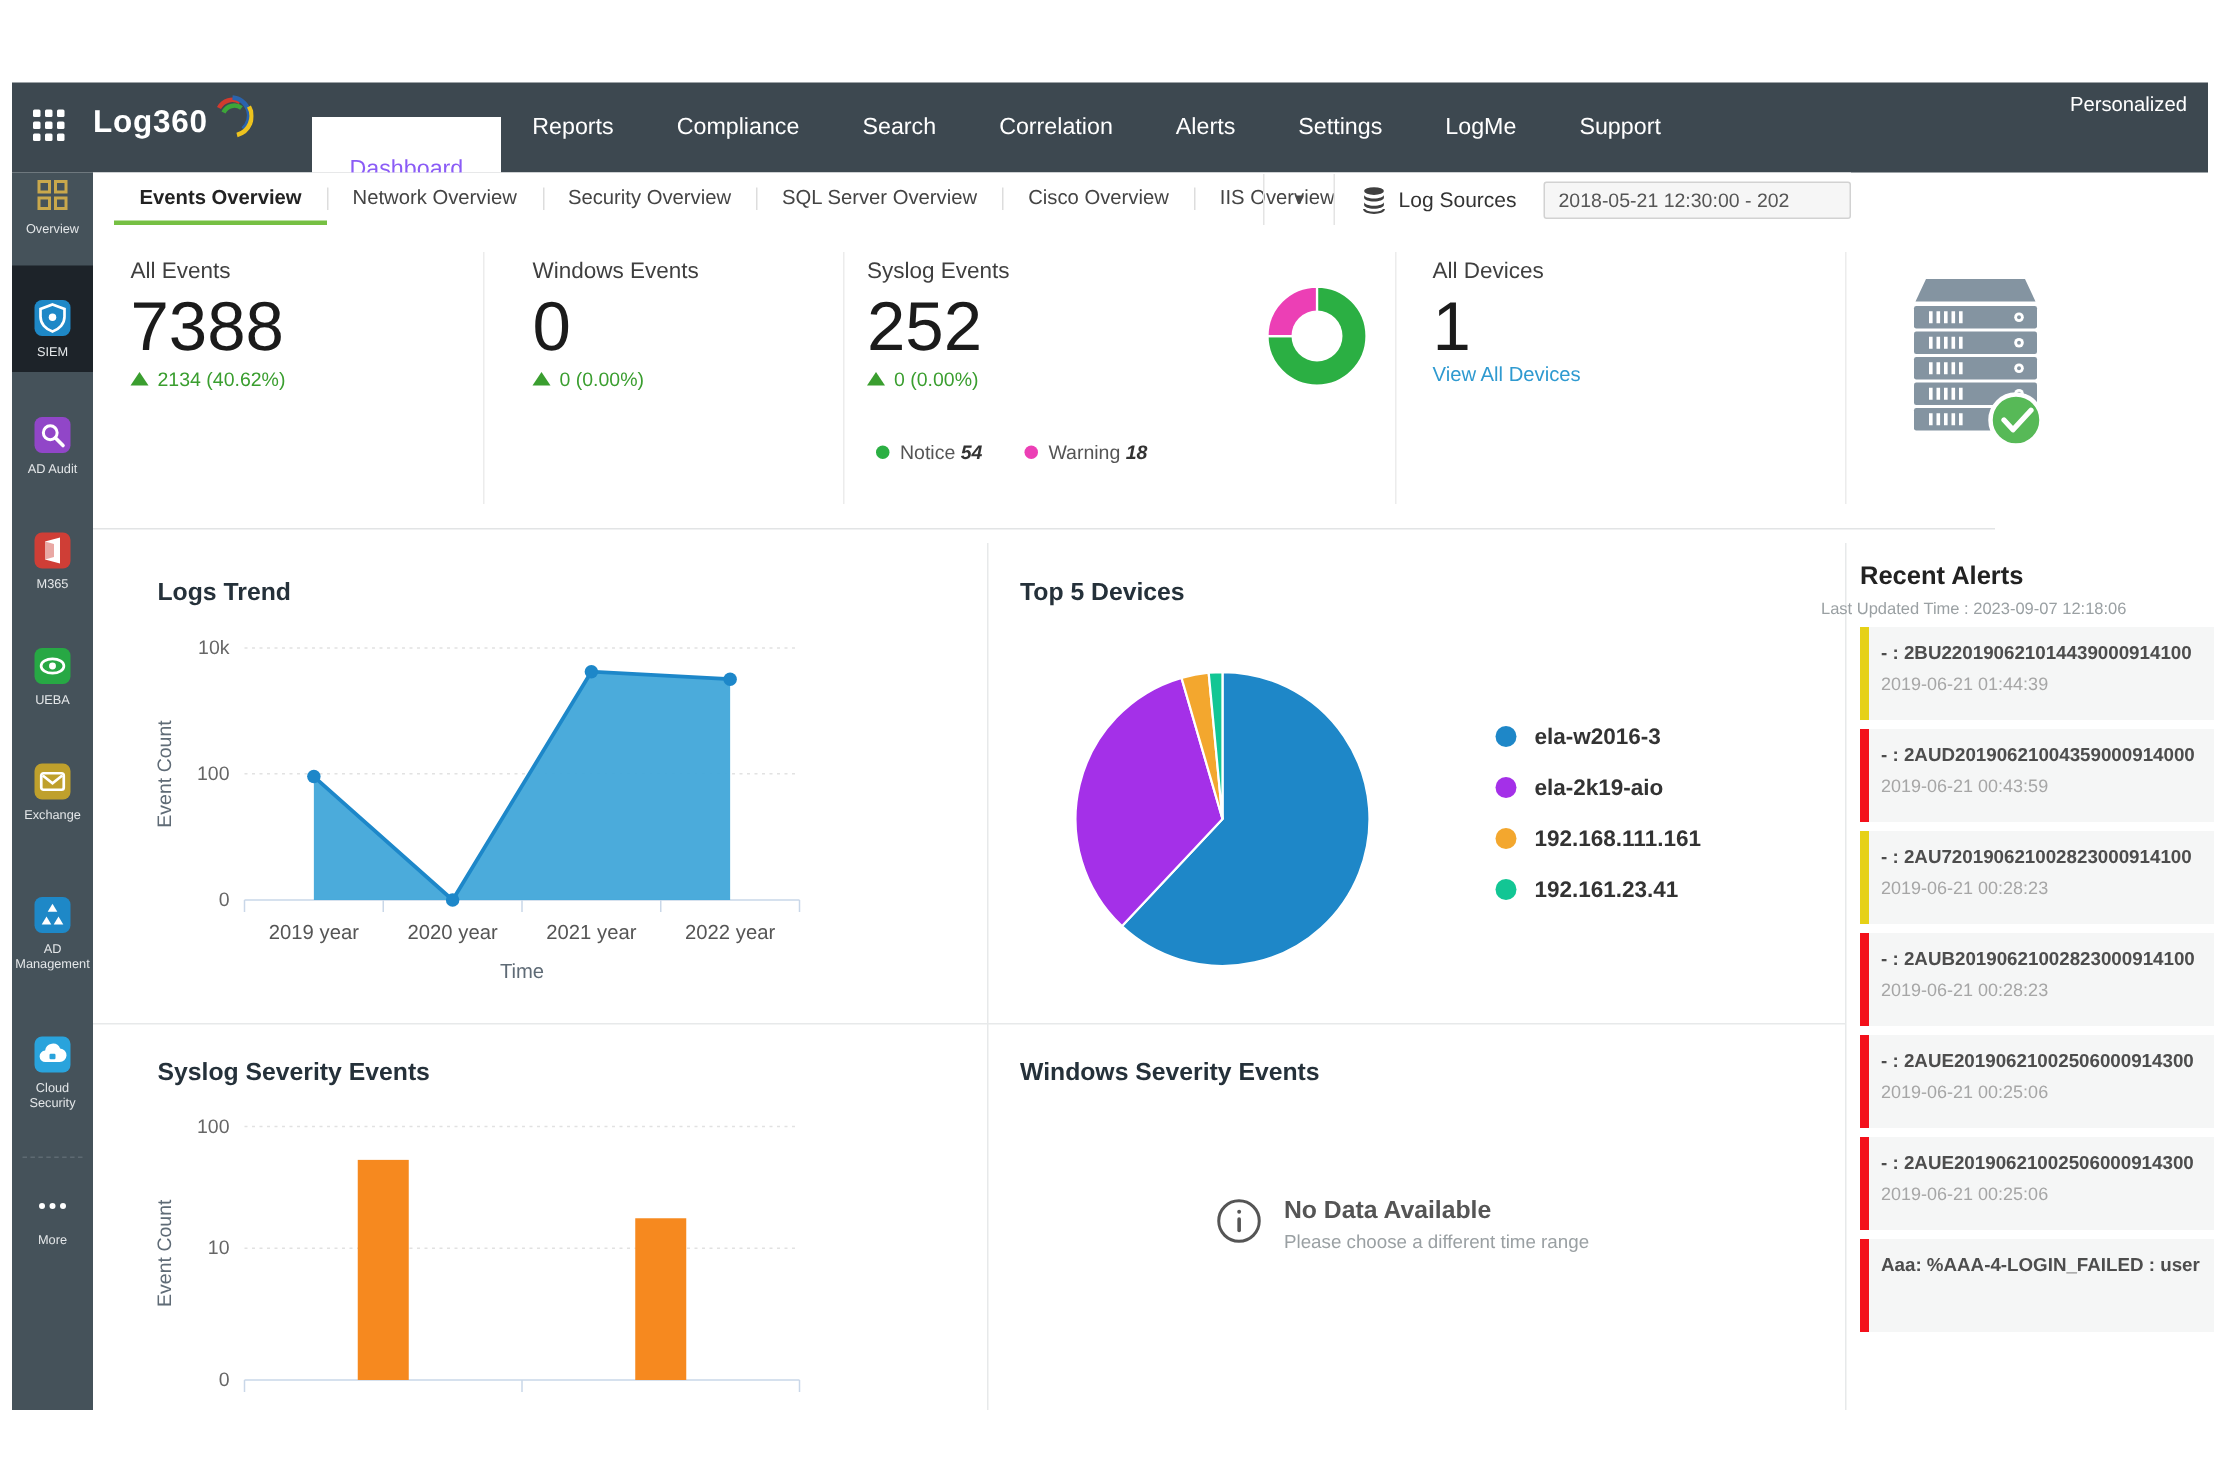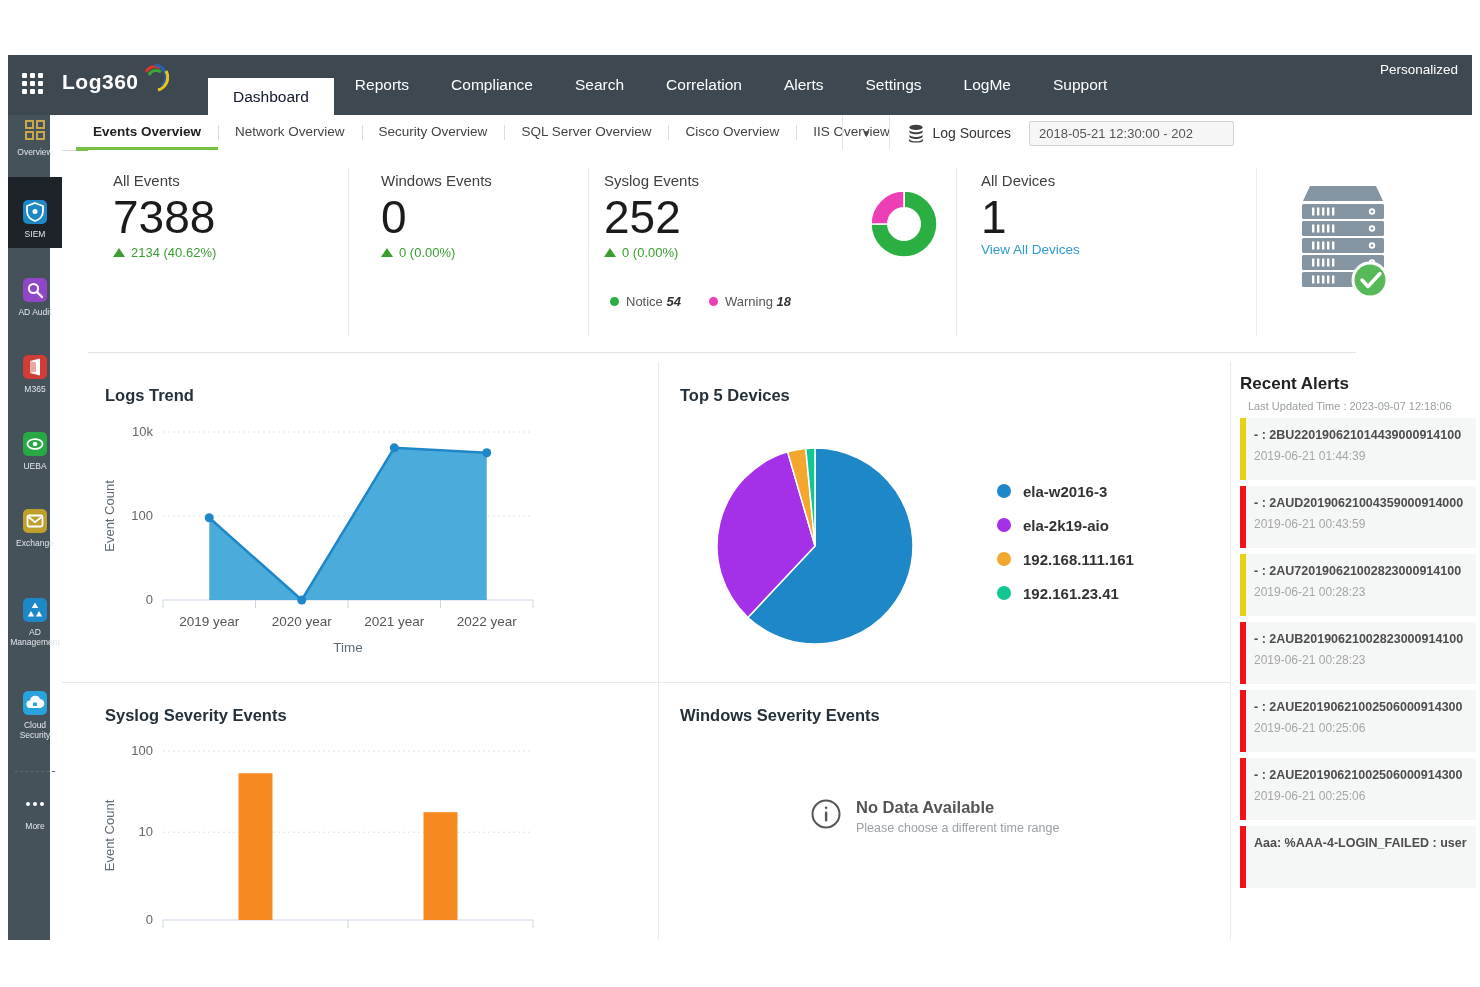--- a/index.html
+++ b/index.html
@@ -9,45 +9,45 @@
 
   
   .topbar { position:absolute; left:8px; top:55px; width:1464px; height:60px; background:#3d4850; }
   .grid-icon { position:absolute; left:14px; top:18px; width:26px; height:26px; display:grid;
     grid-template-columns:repeat(3,5px); grid-template-rows:repeat(3,5px); gap:3px; cursor:pointer; }
   .grid-icon span { background:#fff; border-radius:1px; }
   .logo { position:absolute; left:54px; top:15px; color:#fff; font-size:21px; font-weight:bold; letter-spacing:0.5px; display:flex; align-items:flex-start; }
   .logo svg { margin-left:2px; margin-top:-8px; }
   .mainnav { position:absolute; left:200px; top:0; height:60px; display:flex; align-items:flex-end; }
   .nav-item { color:#fff; font-size:15.5px; line-height:60px; padding:0 21px; cursor:pointer; white-space:nowrap; }
-  .nav-item.active { background:#fff; color:#0f172a; line-height:37px; height:37px; padding:0 25px; font-weight:normal; }
+  .nav-item.active { background:#fff; color:#8b5cf6; line-height:37px; height:37px; padding:16px 25px; font-weight:normal; }
   .personalized { position:absolute; right:14px; top:7px; color:#fff; font-size:13.5px; cursor:pointer; }
 
   
   .subbar { position:absolute; left:62px; top:115px; width:1172px; height:36px; background:#fff; border-bottom:1px solid #d8dbdc; }
   .subtabs { position:absolute; left:14px; top:0; height:36px; display:flex; }
   .subtab { position:relative; padding:0 17px; line-height:33px; height:36px; font-size:13.5px; color:#444; cursor:pointer; white-space:nowrap; }
   .subtab + .subtab::before { content:""; position:absolute; left:0; top:10px; width:1px; height:15px; background:#ddd; }
   .subtab.active { font-weight:bold; color:#222; border-bottom:4px solid #76c043; }
   .subbar-right { position:absolute; right:0; top:0; height:36px; display:flex; align-items:center; }
   .caret-cell { width:48px; height:35px; border-left:1px solid #e4e4e4; border-right:1px solid #e4e4e4; text-align:center; line-height:35px; font-size:10px; color:#4a4a4a; cursor:pointer; }
   .logsources { display:flex; align-items:center; gap:8px; padding:0 18px; cursor:pointer; }
   .logsources span { font-size:14px; color:#333;text-align:center; }
   .daterange { width:205px; height:25px; background:#f6f6f6; border:1px solid #d2d2d2; border-radius:2px;
     font-size:13px; color:#555; line-height:23px; padding:0 9px; white-space:nowrap; overflow:hidden; cursor:pointer; }
 
   
-  .sidebar { position:absolute; left:8px; top:115px; width:42px; height:825px; background:#45525a; }
+  .sidebar { position:absolute; left:8px; top:115px; width:54px; height:825px; background:#45525a; }
   .sb-item { position:absolute; left:0; width:54px; text-align:center; color:#e4e7e9; font-size:8.5px; line-height:10px; cursor:pointer; overflow:hidden; }
   .sb-item .sb-icon { width:26px; height:26px; margin:0 auto 4px; }
   .sb-item.selected { background:#1d2329; padding:22px 0 9px; }
   .sb-sep { position:absolute; left:7px; width:40px; border-top:1px dashed #5e6a72; }
 
   
-  .stats { position:absolute; left:62px; top:150px; width:1268px; height:203px; background:#fff; border-bottom:1px solid #e2e4e5;margin-left:26px; }
+  .stats { position:absolute; left:62px; top:150px; width:1268px; height:203px; background:#fff; border-bottom:1px solid #e2e4e5; }
   .stat-div { position:absolute; top:18px; height:168px; width:1px; background:#ececec; }
   .stat-block { position:absolute; top:0; }
   .stat-label { position:absolute; top:22px; font-size:15px; color:#3f3f3f; white-space:nowrap; }
   .stat-value { position:absolute; top:40px; font-size:46px; color:#1b1b1b; white-space:nowrap; }
   .stat-change { position:absolute; top:95px; font-size:13px; color:#3a9e2f; display:flex; align-items:center; gap:6px; white-space:nowrap; }
   .up-arrow { width:0; height:0; border-left:6px solid transparent; border-right:6px solid transparent; border-bottom:9px solid #3a9e2f; }
   .stat-link { position:absolute; top:92px; font-size:13.5px; color:#2f9ad0; cursor:pointer; white-space:nowrap; }
   .mini-legend { position:absolute; left:522px; top:144px; display:flex; gap:28px; }
   .mini-legend .mlg { display:flex; align-items:center; gap:7px; font-size:13px; color:#555; cursor:default; }
   .mini-legend .dot { width:9px; height:9px; border-radius:50%; }
@@ -65,21 +65,21 @@
   #pieLegend { position:absolute; left:935px; top:112px; }
   #pieLegend .plg { display:flex; align-items:center; gap:12px; height:34px; font-size:15px; font-weight:bold; color:#333; cursor:default; }
   #pieLegend .dot { width:14px; height:14px; border-radius:50%; }
   #barChart { position:absolute; left:38px; top:338px; }
   .nodata { position:absolute; left:748px; top:436px; display:flex; gap:14px; align-items:flex-start; }
   .nodata .nd-title { font-size:16.5px; font-weight:bold; color:#555; }
   .nodata .nd-hint { font-size:12.5px; color:#9aa0a3; margin-top:4px; }
 
   
   .ra-title { position:absolute; left:1178px; top:12px; font-size:17px; font-weight:bold; color:#222; }
-  .ra-updated { position:absolute; left:1186px; top:38px; font-size:11px; color:#9aa0a3; }
+  .ra-updated { position:absolute; left:1152px; top:38px; font-size:11px; color:#9aa0a3; }
   #alertList { position:absolute; left:1178px; top:56px; width:236px; }
   .alert-item { position:relative; background:#f5f6f6; height:62px; margin-bottom:6px; padding:10px 8px 0 14px; cursor:pointer; }
   .alert-item .bar { position:absolute; left:0; top:0; bottom:0; width:6px; }
   .alert-msg { font-size:12.5px; font-weight:bold; color:#4d4d4d; white-space:nowrap; overflow:hidden; }
   .alert-time { font-size:12px; color:#a6a6a6; margin-top:7px; }
 
   svg text { font-family:"Liberation Sans", sans-serif; }
 </style>
 </head>
 <body>

